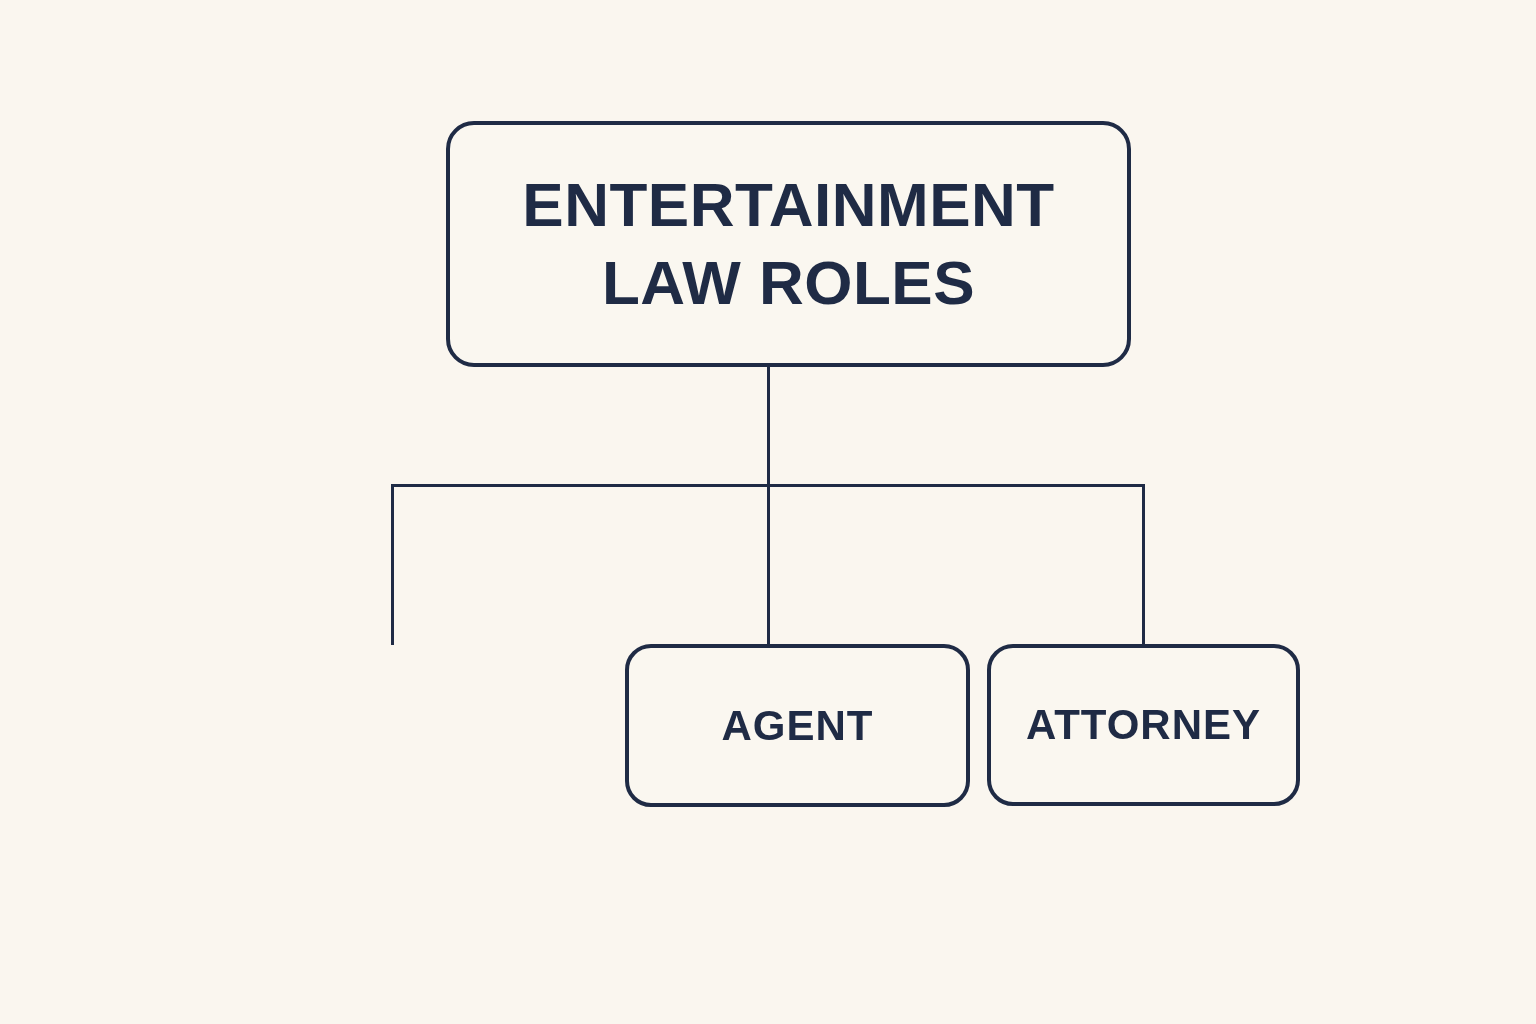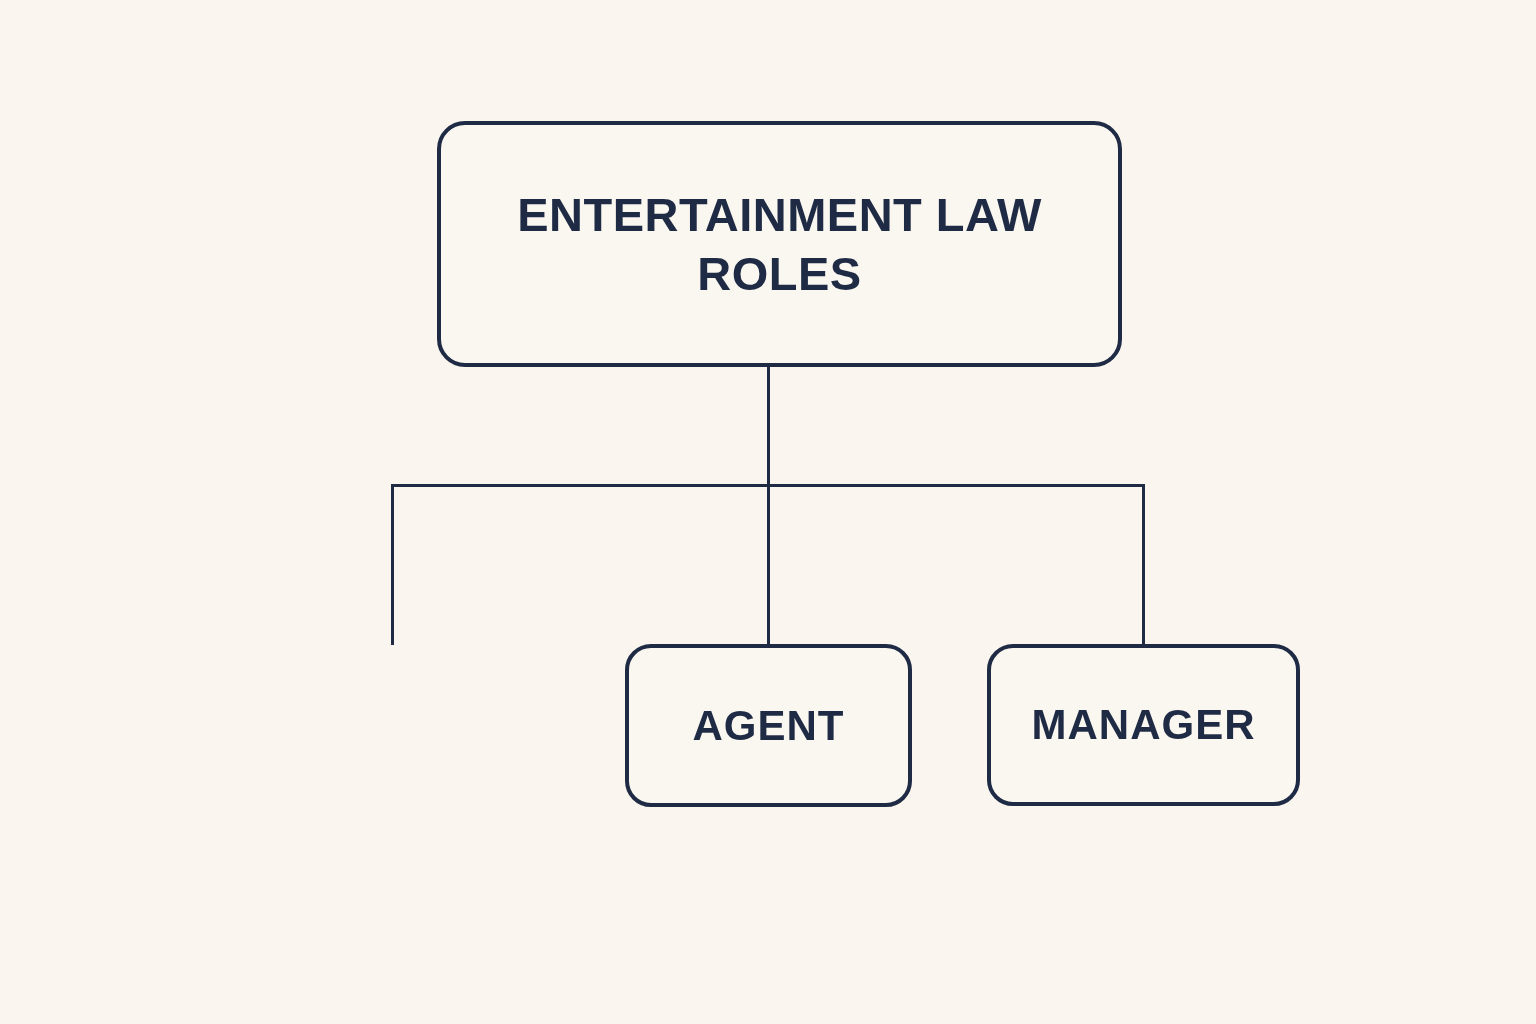--- a/index.html
+++ b/index.html
@@ -24,35 +24,35 @@
     border: 4px solid var(--line);
     display: flex;
     align-items: center;
     justify-content: center;
     text-align: center;
     color: var(--text);
     font-weight: bold;
     z-index: 2;
   }
   .node.root {
-    left: 437px; top: 121px;
+    left: 446px; top: 121px;
     width: 685px; height: 246px;
     border-radius: 28px;
-    font-size: 47px;
+    font-size: 62px;
     line-height: 1.26;
     letter-spacing: 0.5px;
     padding: 0 38px;
   }
   .node.child {
     border-radius: 26px;
     font-size: 42px;
     letter-spacing: 1px;
   }
   .node.child.attorney { left: 236px; top: 643px; width: 313px; height: 163px; }
-  .node.child.agent    { left: 625px; top: 644px; width: 287px; height: 163px; }
+  .node.child.agent    { left: 625px; top: 644px; width: 345px; height: 163px; }
   .node.child.manager  { left: 987px; top: 644px; width: 313px; height: 162px; }
   .connector {
     position: absolute;
     background: var(--line);
     z-index: 1;
   }
   .connector.stem       { left: 767px;  top: 367px; width: 3px;   height: 120px; }
   .connector.hbar       { left: 391px;  top: 484px; width: 754px; height: 3px; }
   .connector.drop-left  { left: 391px;  top: 484px; width: 3px;   height: 161px; }
   .connector.drop-mid   { left: 767px;  top: 484px; width: 3px;   height: 162px; }
@@ -72,16 +72,16 @@
   <div class="connector drop-left"></div>
   <div class="connector drop-mid"></div>
   <div class="connector drop-right"></div>
 
 
   <div class="node child agent">
     <span class="node-label">AGENT</span>
   </div>
 
   <div class="node child manager">
-    <span class="node-label">MANAGER</span>
+    <span class="node-label">ATTORNEY</span>
   </div>
 
 </div>
 
 </body></html>

